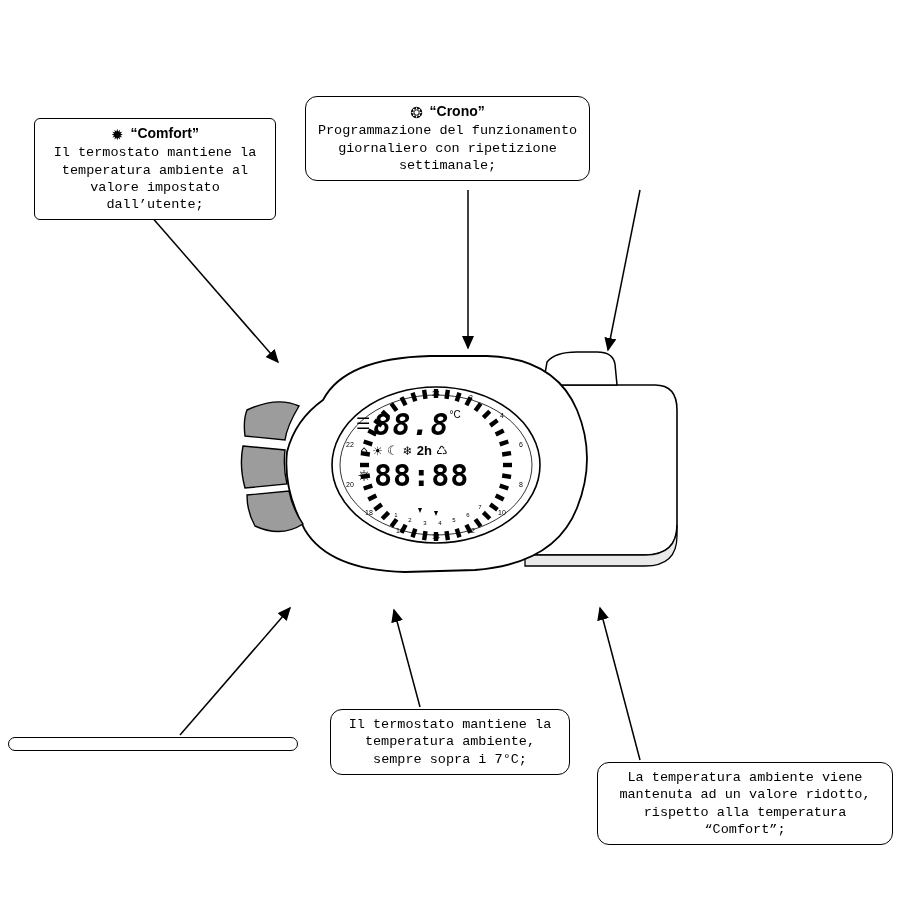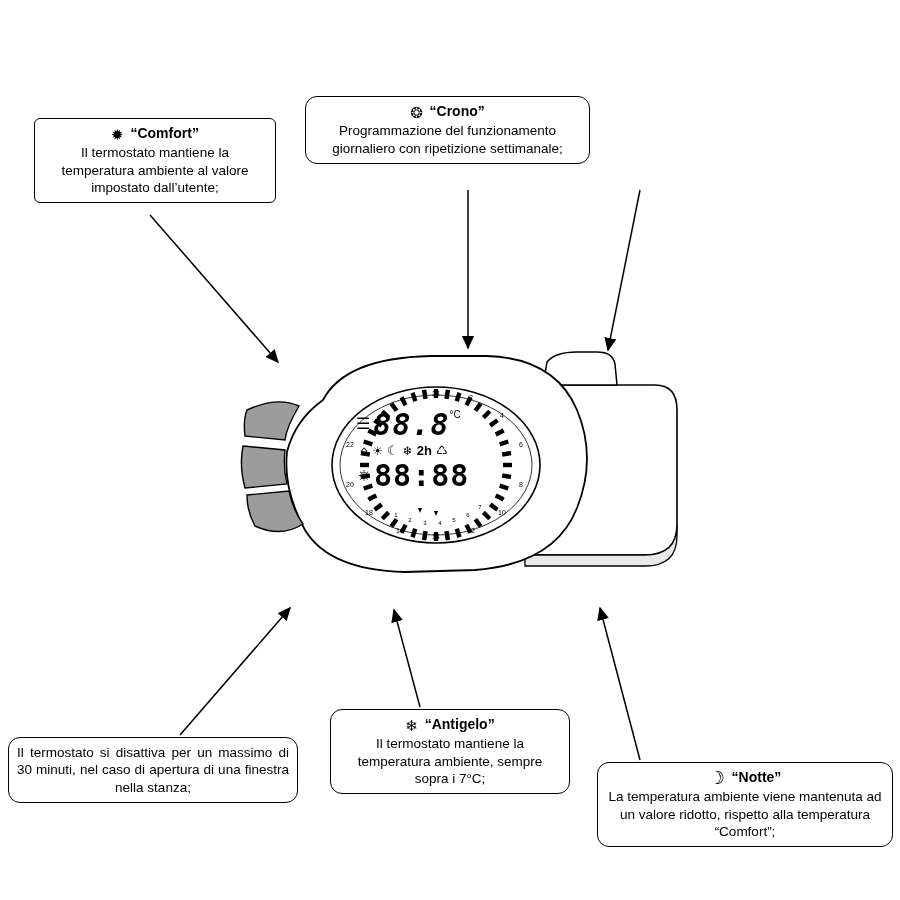--- a/index.html
+++ b/index.html
@@ -40,20 +40,21 @@
   }
   .callout .glyph {
     display: inline-block;
     vertical-align: middle;
     font-size: 15px;
     margin-right: 3px;
     line-height: 1;
   }
   .callout .body {
     display: block;
+    font-family: Liberation Mono, monospace;
   }
   .justified {
     text-align: justify;
     text-align-last: center;
   }
 
   
   #c-comfort   { left: 34px;  top: 118px; width: 242px; border-radius: 6px; }
   #c-crono     { left: 305px; top: 96px;  width: 285px; }
   #c-2h        { left: 621px; top: 96px;  width: 271px; }
@@ -252,32 +253,23 @@
   <div class="callout" id="c-crono">
     <div class="title-row">
       <span class="glyph">❂</span>
       <span class="title">“Crono”</span>
     </div>
     <span class="body">Programmazione del funzionamento giornaliero con ripetizione settimanale;</span>
   </div>
 
 
   <div class="callout" id="c-finestre">
-    <span class="body justified">Il termostato si disattiva per un massimo di 30 minuti, nel caso di apertura di una finestra nella stanza;</span>
   </div>
 
   <div class="callout" id="c-antigelo">
-    <div class="title-row">
-      <span class="glyph">❄</span>
-      <span class="title">“Antigelo”</span>
-    </div>
     <span class="body">Il termostato mantiene la temperatura ambiente, sempre sopra i 7°C;</span>
   </div>
 
   <div class="callout" id="c-notte">
-    <div class="title-row">
-      <span class="glyph" style="font-size:18px;">☽</span>
-      <span class="title">“Notte”</span>
-    </div>
     <span class="body">La temperatura ambiente viene mantenuta ad un valore ridotto, rispetto alla temperatura “Comfort”;</span>
   </div>
 
 </div>
 
 </body></html>

